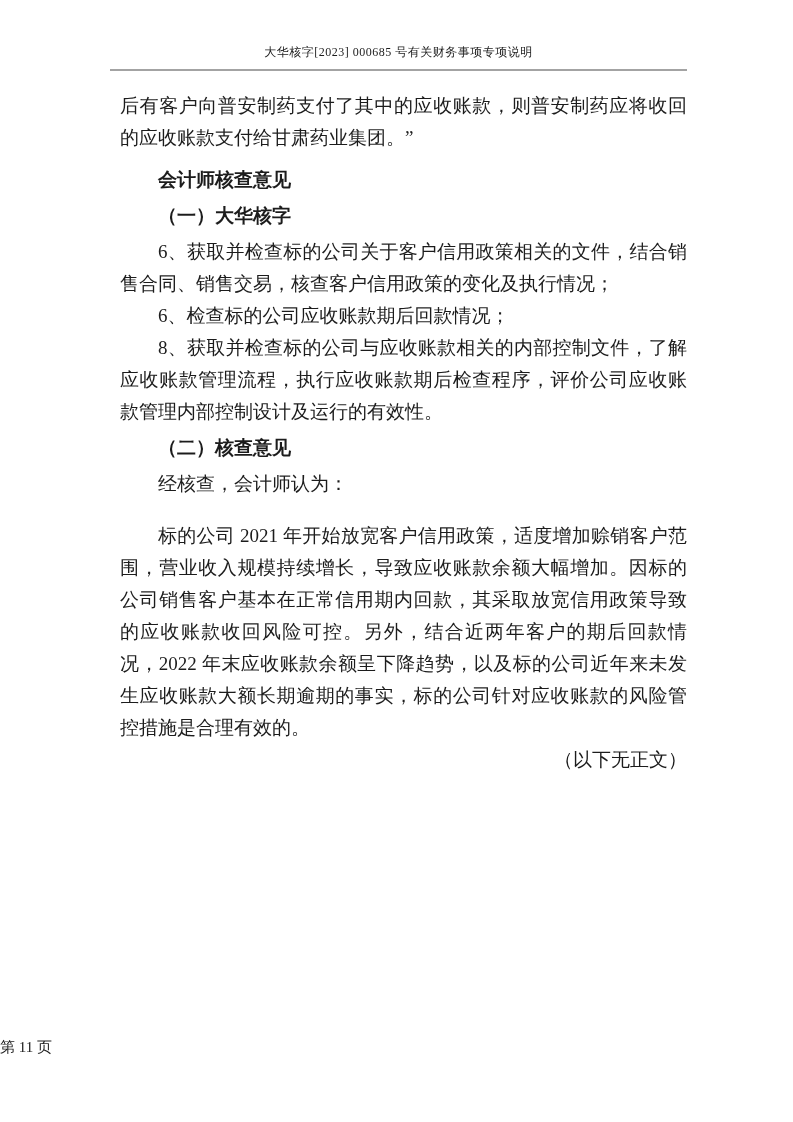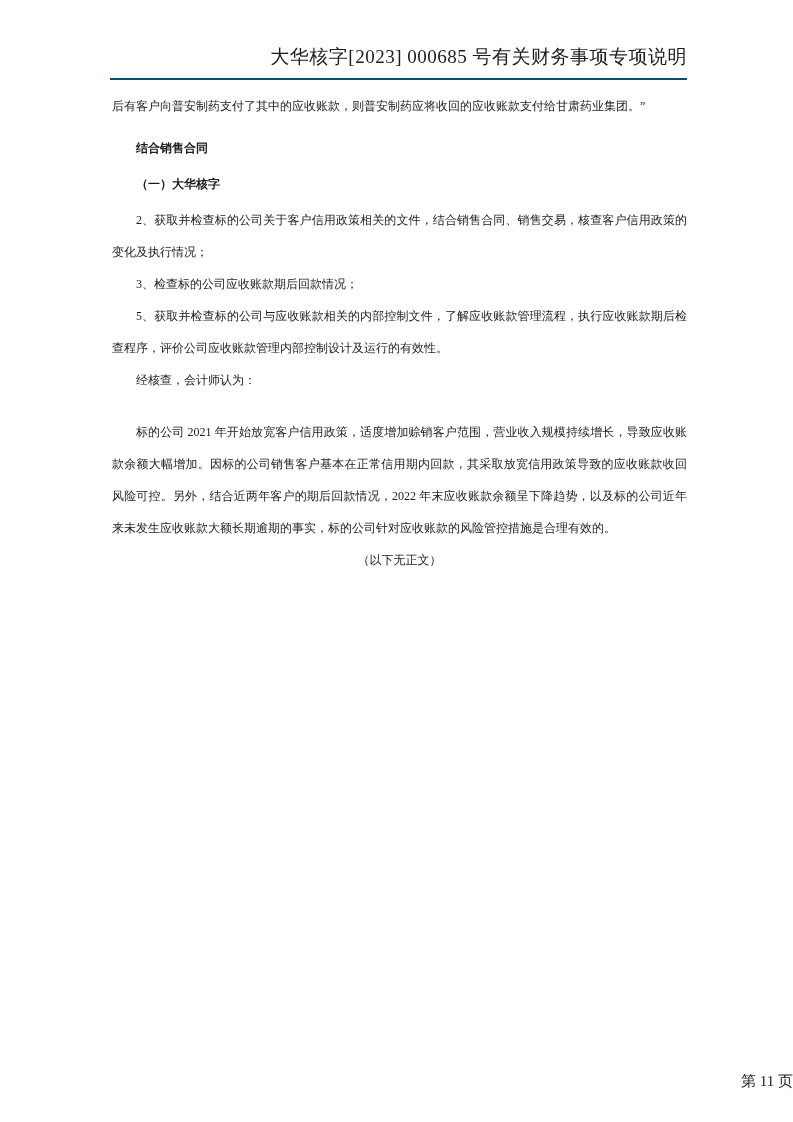--- a/index.html
+++ b/index.html
@@ -11,81 +11,82 @@
     background: #ffffff;
     font-family: "Liberation Serif", "DejaVu Serif", serif;
     color: #1c1c1c;
     overflow: hidden;
   }
   .header {
     position: absolute;
     top: 44px;
     left: 110px;
     right: 106px;
-    text-align: right;
-    font-size: 19px;
+    text-align: center;
+    font-size: 12px;
     letter-spacing: 0.5px;
     padding-bottom: 8px;
-    border-bottom: 2px solid #0c4a6e;
+    border-bottom: 2px solid #a3a3a3;
   }
   .content {
     position: absolute;
     top: 90px;
-    left: 112px;
+    left: 120px;
     right: 106px;
-    font-size: 12px;
+    font-size: 19px;
     line-height: 32px;
     text-align: justify;
   }
   .para { text-indent: 2em; }
   .para.no-indent { text-indent: 0; }
   .heading {
     font-weight: bold;
     text-indent: 2em;
   }
   .h-main { margin-top: 10px; }
   .h-sub  { margin-top: 4px; margin-bottom: 4px; }
   .intro  { margin-bottom: 20px; }
   .endnote {
-    text-align: center;
+    text-align: right;
     text-indent: 0;
   }
   .footer {
     position: absolute;
-    top: 1072px;
+    top: 1038px;
     left: 0;
     right: 0;
-    text-align: right;
+    text-align: left;
     font-size: 15px;
   }
 </style>
 </head>
 <body>
 
 <div class="page">
 
   <div class="header">
     <span>大华核字[2023] 000685 号有关财务事项专项说明</span>
   </div>
 
   <div class="content">
 
     <p class="para no-indent">后有客户向普安制药支付了其中的应收账款，则普安制药应将收回的应收账款支付给甘肃药业集团。”</p>
 
-    <p class="heading h-main">结合销售合同</p>
+    <p class="heading h-main">会计师核查意见</p>
 
     <p class="heading h-sub">（一）大华核字</p>
 
-    <p class="para">2、获取并检查标的公司关于客户信用政策相关的文件，结合销售合同、销售交易，核查客户信用政策的变化及执行情况；</p>
+    <p class="para">6、获取并检查标的公司关于客户信用政策相关的文件，结合销售合同、销售交易，核查客户信用政策的变化及执行情况；</p>
 
-    <p class="para">3、检查标的公司应收账款期后回款情况；</p>
+    <p class="para">6、检查标的公司应收账款期后回款情况；</p>
 
 
-    <p class="para">5、获取并检查标的公司与应收账款相关的内部控制文件，了解应收账款管理流程，执行应收账款期后检查程序，评价公司应收账款管理内部控制设计及运行的有效性。</p>
+    <p class="para">8、获取并检查标的公司与应收账款相关的内部控制文件，了解应收账款管理流程，执行应收账款期后检查程序，评价公司应收账款管理内部控制设计及运行的有效性。</p>
 
+    <p class="heading h-sub">（二）核查意见</p>
 
     <p class="para intro">经核查，会计师认为：</p>
 
     <p class="para">标的公司 2021 年开始放宽客户信用政策，适度增加赊销客户范围，营业收入规模持续增长，导致应收账款余额大幅增加。因标的公司销售客户基本在正常信用期内回款，其采取放宽信用政策导致的应收账款收回风险可控。另外，结合近两年客户的期后回款情况，2022 年末应收账款余额呈下降趋势，以及标的公司近年来未发生应收账款大额长期逾期的事实，标的公司针对应收账款的风险管控措施是合理有效的。</p>
 
     <p class="para endnote">（以下无正文）</p>
 
   </div>
 
   <div class="footer">

